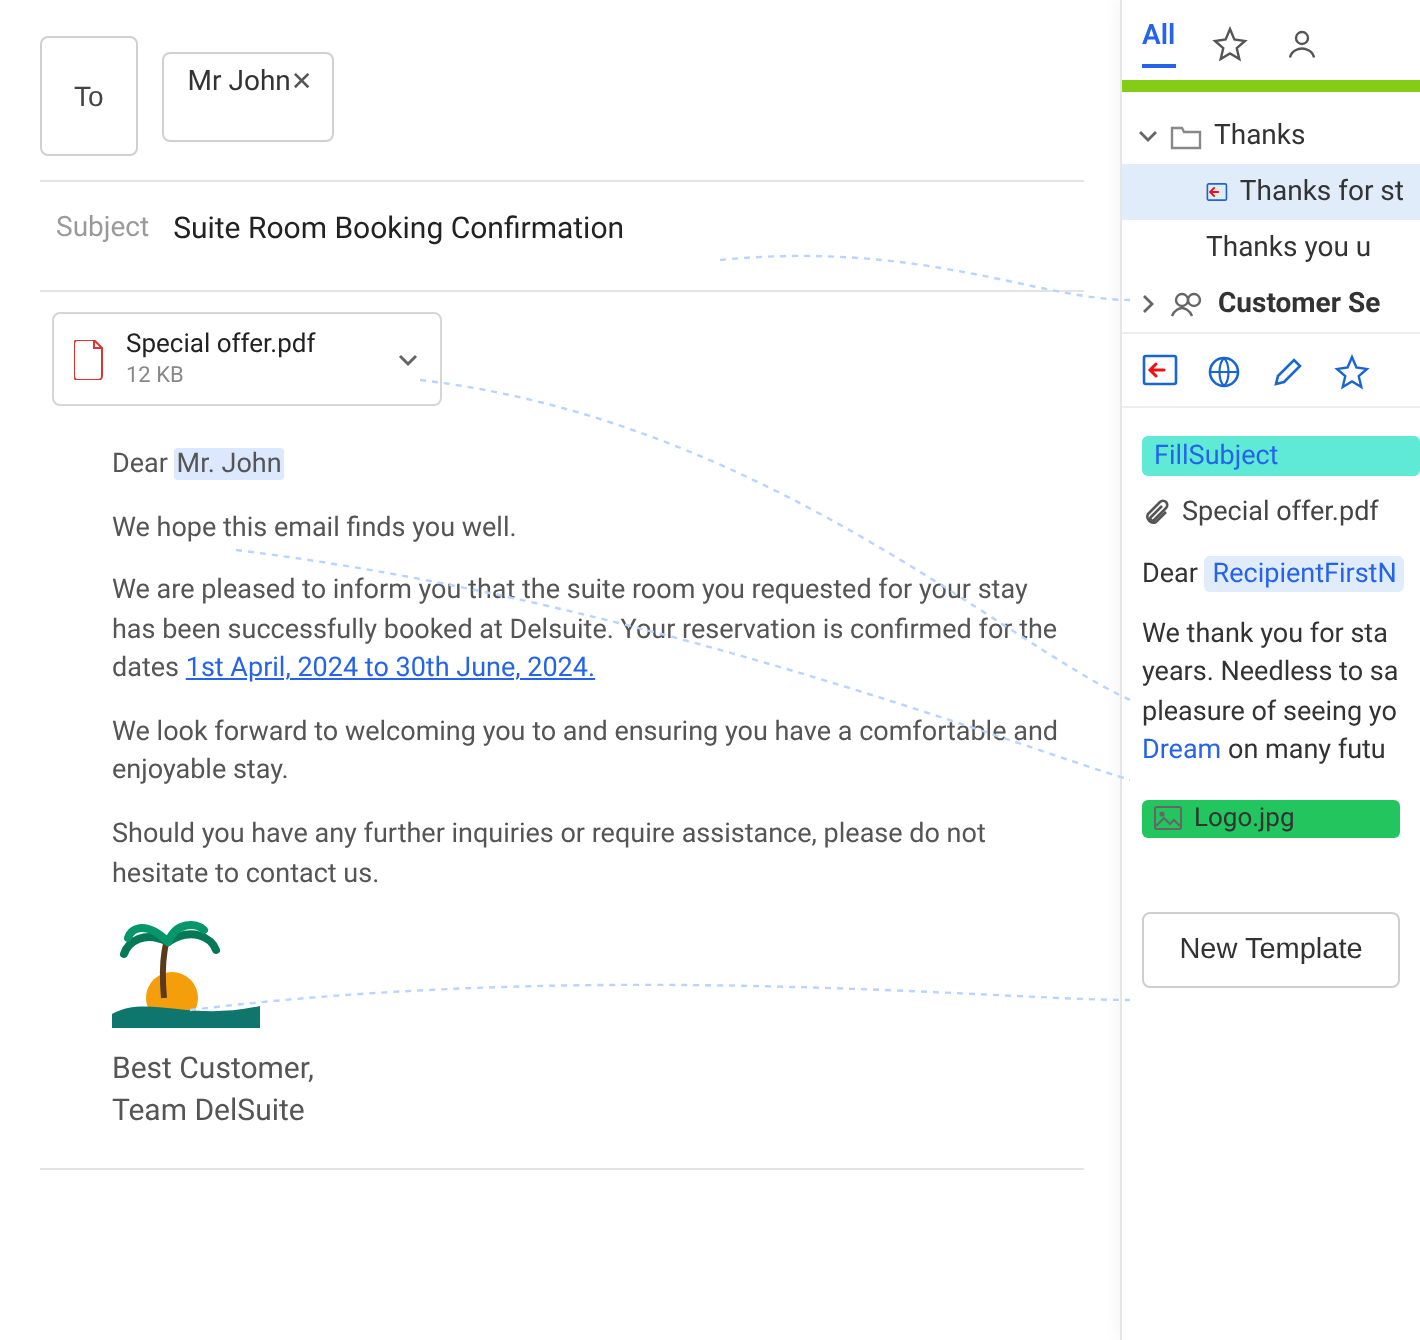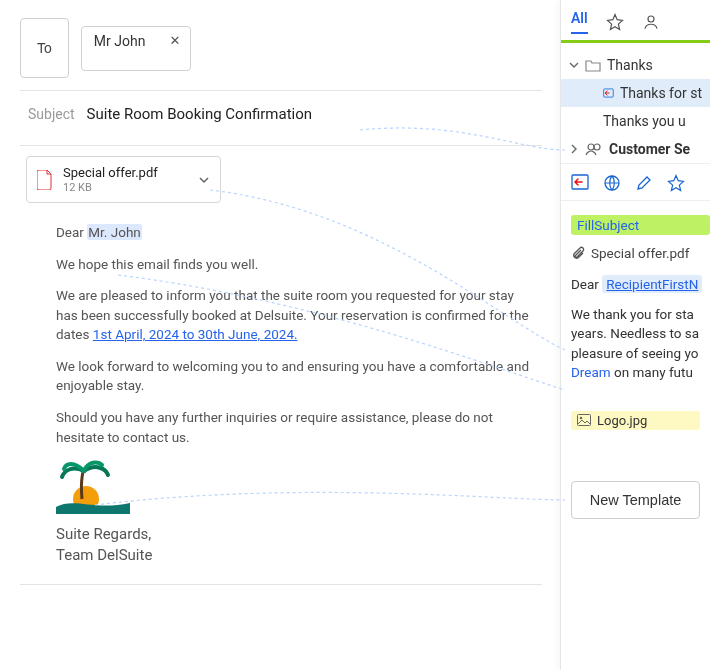--- a/index.html
+++ b/index.html
@@ -19,21 +19,21 @@
     .to-row { display: flex; align-items: center; gap: 12px; }
     .to-btn {
       border: 1px solid #d0d0d0;
       border-radius: 4px;
       padding: 21px 16px;
       font-size: 14px;
       background: #fff;
       color: #444;
     }
     .recipient-chip {
-      display: inline-flex; align-items: center; gap: 24px;
+      display: inline-flex; align-items: center; gap: 0;
       border: 1px solid #d0d0d0;
       border-radius: 4px;
       padding: 6px 10px 21px 12px;
       font-size: 14px;
       color: #333;
     }
     .chip-x { font-size: 13px; color: #555; cursor: pointer; }
     .hr { height: 1px; background: #e4e4e4; margin-top: 12px; }
     .subject-row { display: flex; align-items: center; gap: 12px; padding: 14px 0 10px 8px; }
     .label { color: #9a9a9a; font-size: 14px; }
@@ -62,37 +62,37 @@
     .sidebar {
       width: 150px;
       border-left: 1px solid #e6e6e6;
       box-shadow: -2px 0 8px rgba(0,0,0,0.04);
       padding: 10px 0 0 0;
       overflow: hidden;
       font-size: 14px;
       color: #333;
       display: flex; flex-direction: column;
     }
-    .side-tabs { display: flex; align-items: center; gap: 18px; padding: 0 10px 6px 10px; border-bottom: 3px solid #84cc16; }
+    .side-tabs { display: flex; align-items: center; gap: 18px; padding: 0 10px 6px 10px; border-bottom: 6px solid #84cc16; }
     .tab-all { color: #2563eb; font-weight: 600; border-bottom: 2px solid #2563eb; padding-bottom: 6px; }
     .tree { padding: 8px 0 0 0; }
     .tree-row { display:flex; align-items:center; gap:6px; padding: 6px 8px; white-space: nowrap; overflow: hidden; }
     .tree-row.selected { background: #e1ecfb; }
     .tree-child { padding-left: 42px; }
     .tree-bold { font-weight: 700; }
     .toolbar { display:flex; gap:14px; padding: 10px 10px 8px 10px; border-top:1px solid #eee; border-bottom:1px solid #eee; }
     .fillsubj {
-      display:inline-block; background:#bef264; color:#2563eb;
+      display:inline-block; background:#5eead4; color:#2563eb;
       padding:2px 6px; border-radius:3px; font-size:13.5px; margin: 14px 0 6px 10px;
     }
     .side-att { display:flex; align-items:center; gap:6px; padding: 4px 10px 6px 10px; color:#444; font-size:13.5px; }
     .side-body { padding: 8px 0 8px 10px; font-size:13.5px; color:#333; line-height:1.45; white-space: nowrap; overflow: hidden; }
-    .token { background:#e1ecfb; color:#2563eb; padding:1px 4px; border-radius:3px;text-decoration:underline; }
+    .token { background:#e1ecfb; color:#2563eb; padding:1px 4px; border-radius:3px; }
     .link { color:#2563eb; }
-    .logo-chip { display:inline-flex; align-items:center; gap:6px; background:#fef9c3; padding:2px 6px; border-radius:3px; margin: 20px 10px; font-size:13px; }
+    .logo-chip { display:inline-flex; align-items:center; gap:6px; background:#22c55e; padding:2px 6px; border-radius:3px; margin: 6px 10px; font-size:13px; }
     .new-tpl-btn {
       margin: 31px 10px; border:1px solid #cfcfcf; background:#fff;
       padding: 10px 14px; font-size:14.5px; border-radius:4px; color:#333;
       width: auto;
     }
     svg { display:block; }
     
     .connectors {
       position: absolute; inset: 0; pointer-events: none;
     }
@@ -153,21 +153,21 @@
         <path d="M2 48 C 20 38, 40 52, 76 44 L76 55 L2 55 Z" fill="#0f766e"></path>
         <path d="M28 40 C 26 18, 30 10, 30 10" stroke="#5b3a1a" stroke-width="3" fill="none"></path>
         <path d="M30 12 C 18 6, 10 12, 8 18" stroke="#047857" stroke-width="4" fill="none" stroke-linecap="round"></path>
         <path d="M30 12 C 42 4, 52 10, 54 16" stroke="#047857" stroke-width="4" fill="none" stroke-linecap="round"></path>
         <path d="M30 12 C 34 2, 44 2, 48 6" stroke="#059669" stroke-width="4" fill="none" stroke-linecap="round"></path>
         <path d="M30 12 C 20 2, 12 4, 10 10" stroke="#059669" stroke-width="4" fill="none" stroke-linecap="round"></path>
       </svg>
     </div>
 
     <div class="sig">
-      <div>Suite Regards,</div>
+      <div>Best Customer,</div>
       <div>Team DelSuite</div>
     </div>
   </div>
   <div class="hr" style="margin-top:18px"></div>
 </div>
 
 <div class="sidebar">
   <div class="side-tabs">
     <span class="tab-all">All</span>
     <span>

